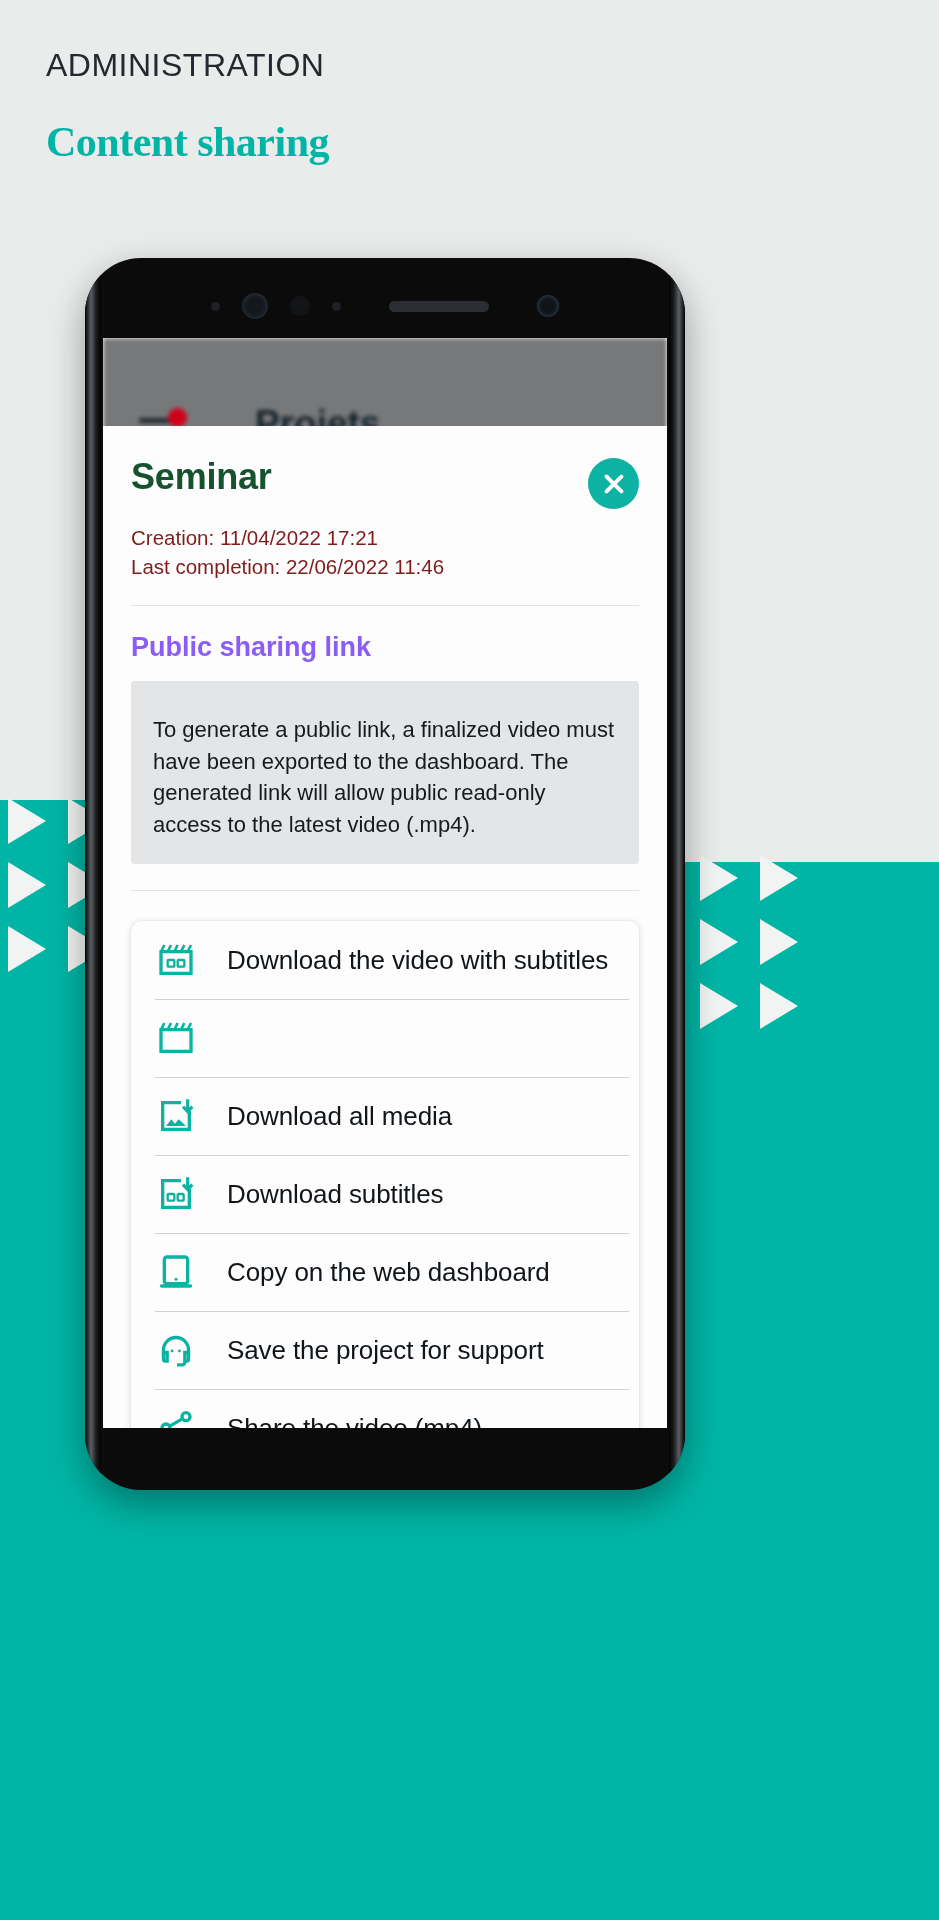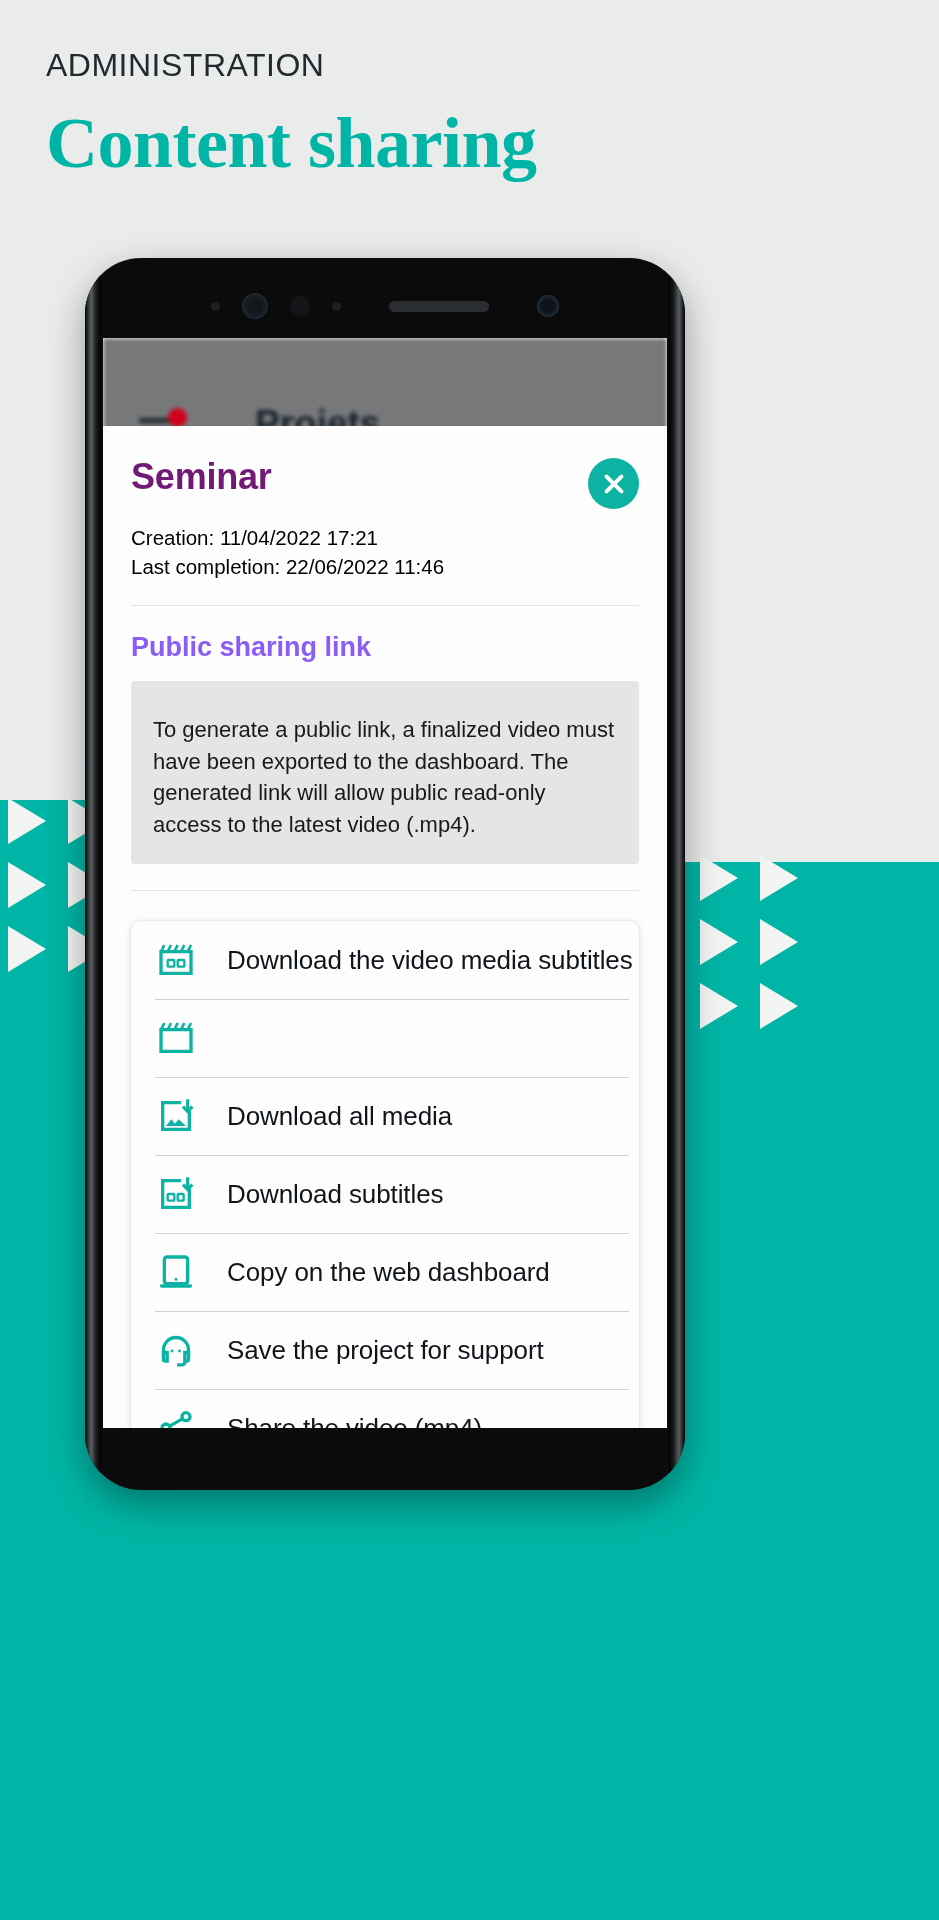--- a/index.html
+++ b/index.html
@@ -81,24 +81,24 @@
   }
   .kicker {
     font-size: 32px;
     letter-spacing: 0.5px;
     color: #23292e;
     font-weight: 400;
     line-height: 1.2;
     font-family: "Liberation Sans", sans-serif;
   }
   .title {
-    margin-top: 22px;
+    margin-top: 36px;
     font-family: "Liberation Serif", serif;
     font-weight: 700;
-    font-size: 72px;
+    font-size: 42px;
     color: #00b5a5;
     line-height: 1.05;
     letter-spacing: -0.5px;
   }
 
   
   .phone {
     position: absolute;
     left: 85px;
     top: 258px;
@@ -192,21 +192,21 @@
     padding: 30px 28px 0 28px;
   }
   .modal-top {
     display: flex;
     align-items: flex-start;
     justify-content: space-between;
   }
   .modal-title {
     font-size: 36px;
     font-weight: 700;
-    color: #701a75;
+    color: #14532d;
     letter-spacing: -0.2px;
     text-align: center;
   }
   .close-btn {
     width: 51px;
     height: 51px;
     border-radius: 50%;
     background: #0cb3a2;
     flex: 0 0 auto;
     position: relative;
@@ -218,21 +218,21 @@
     width: 25px; height: 4px;
     background: #ffffff;
     border-radius: 2px;
   }
   .close-btn i:nth-child(1) { transform: translate(-50%,-50%) rotate(45deg); }
   .close-btn i:nth-child(2) { transform: translate(-50%,-50%) rotate(-45deg); }
 
   .meta {
     margin-top: 14px;
     font-size: 20.5px;
-    color: #000000;
+    color: #7f1d1d;
     line-height: 1.42;
   }
 
   .rule {
     height: 1px;
     background: #e2e4e5;
     margin: 24px 0 0 0;
   }
 
   .section-title {
@@ -377,21 +377,21 @@
 
         <div class="row">
           <span class="row-icon">
             <svg width="40" height="40" viewBox="0 0 24 24" fill="none" stroke="#0cb3a2" stroke-width="2">
               <path d="M3 7h18v13H3z"></path>
               <path d="M3 7l2-4M7 7l2-4M11 7l2-4M15 7l2-4M19 7l2-4" stroke-width="1.6"></path>
               <rect x="7" y="12" width="4" height="4" rx="0.6" stroke-width="1.4"></rect>
               <rect x="13" y="12" width="4" height="4" rx="0.6" stroke-width="1.4"></rect>
             </svg>
           </span>
-          <span class="row-label">Download the video media subtitles</span>
+          <span class="row-label">Download the video with subtitles</span>
         </div>
 
         <div class="row">
           <span class="row-icon">
             <svg width="40" height="40" viewBox="0 0 24 24" fill="none" stroke="#0cb3a2" stroke-width="2">
               <path d="M3 7h18v13H3z"></path>
               <path d="M3 7l2-4M7 7l2-4M11 7l2-4M15 7l2-4M19 7l2-4" stroke-width="1.6"></path>
             </svg>
           </span>
         </div>

